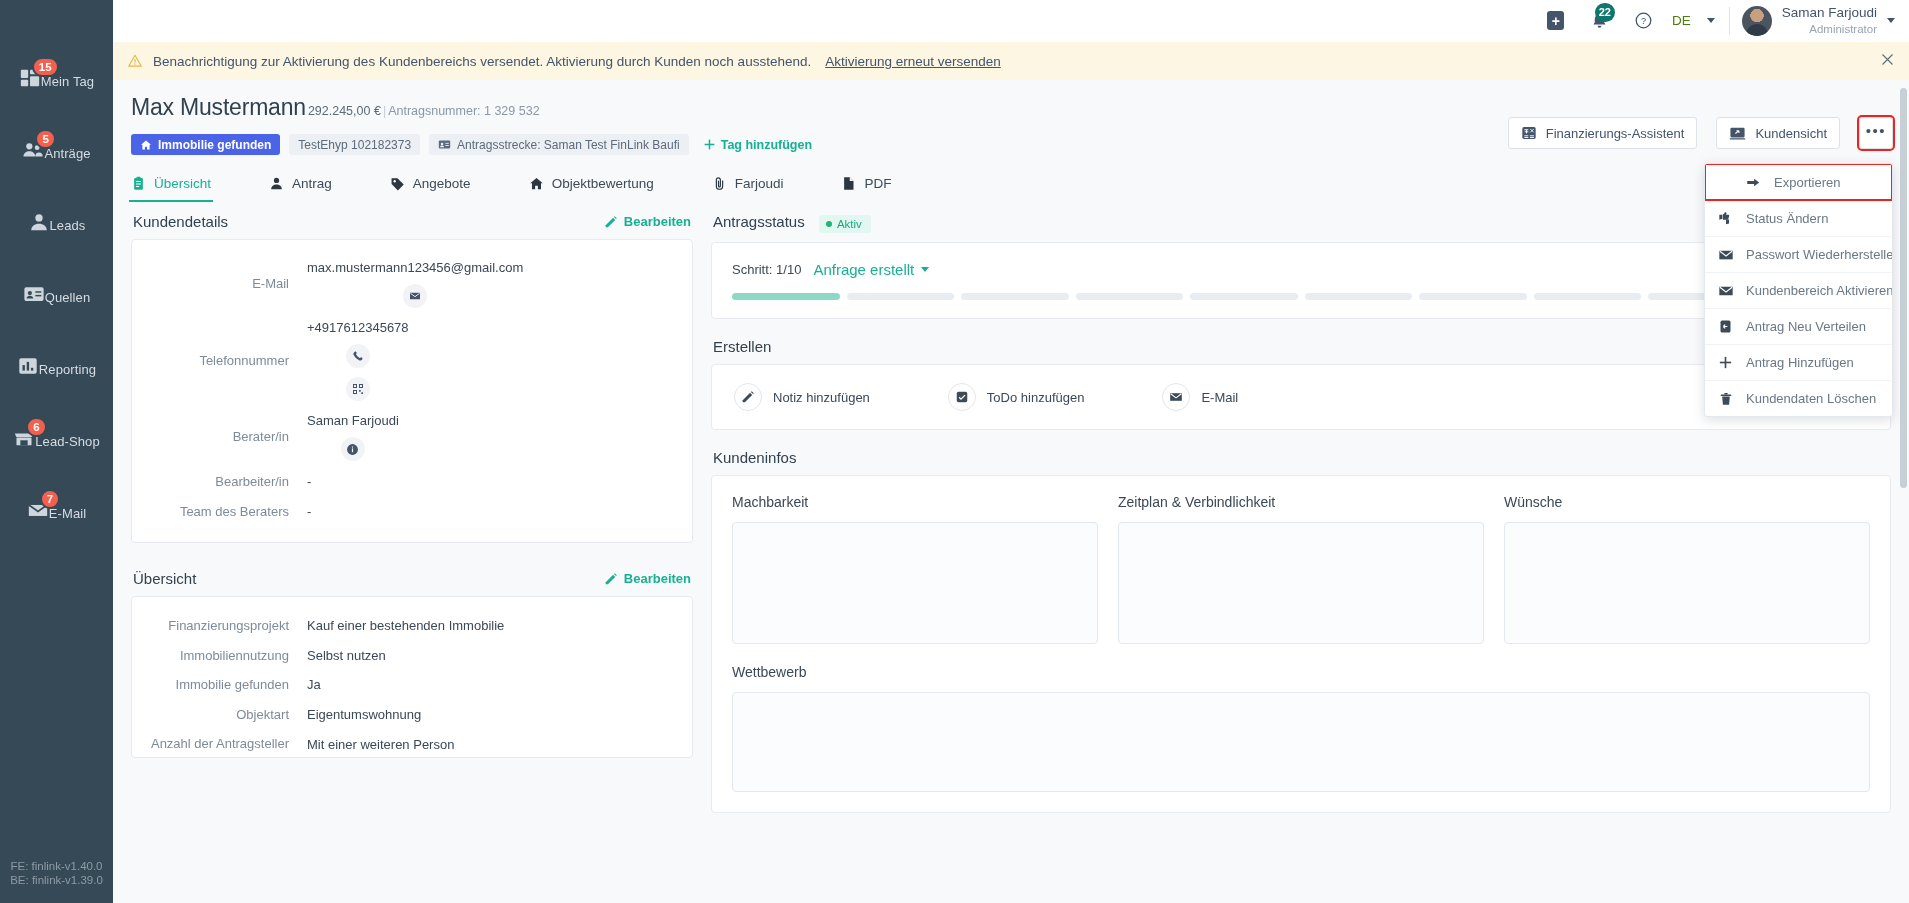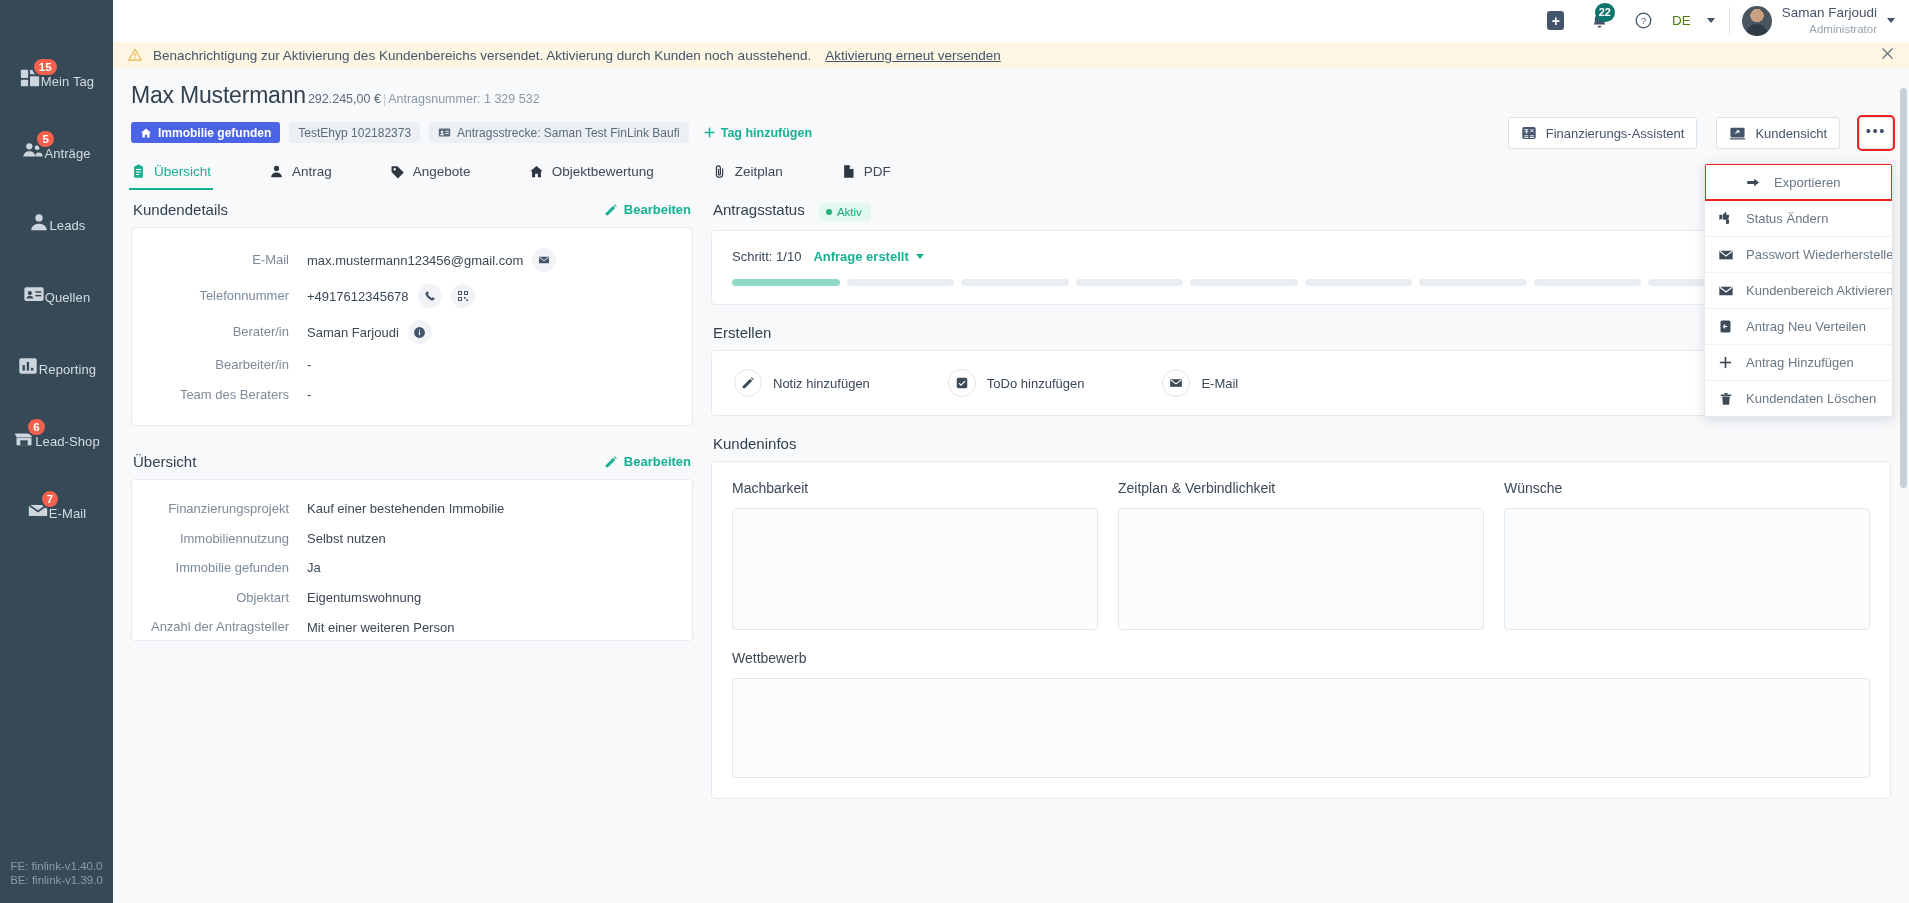--- a/index.html
+++ b/index.html
@@ -73,21 +73,21 @@
   .avatar::after{ content:""; position:absolute; left:50%; top:62%; transform:translateX(-50%); width:22px;height:16px;border-radius:11px 11px 0 0; background:#2f3b46;}
   .user-text { display:flex; flex-direction: column; align-items: flex-end; line-height: 1.25; }
   .user-name { font-size: 13.5px; color: #44546a; }
   .user-role { font-size: 11.5px; color: #98a4b0; }
   .caret { width:0;height:0;border-left:5px solid transparent;border-right:5px solid transparent;border-top:6px solid #44546a; }
   .caret.sm { border-left-width:4px;border-right-width:4px;border-top-width:5px; }
 
   
   .banner {
     margin: 0 0 0 0; background: #fdf6e3;
-    height: 26px; display: flex; align-items: center; padding: 0 16px 0 14px;
+    height: 38px; display: flex; align-items: center; padding: 0 16px 0 14px;
     font-size: 13.5px; color: #44546a; position: relative;
   }
   .banner .warn { margin-right: 10px; display:flex; }
   .banner-link { color: #44546a; text-decoration: underline; margin-left: 14px; cursor: pointer; }
   .banner-close { position: absolute; right: 14px; top: 50%; transform: translateY(-50%); cursor: pointer; }
 
   
   .page-head { background: #f8f9fb; padding: 14px 18px 0 18px; position: relative; }
   .title-row { display: flex; align-items: baseline; gap: 2px; }
   .p-title { font-size: 23px; color: #32414f; font-weight: 400; letter-spacing:-.2px;}
@@ -125,29 +125,29 @@
   .status-pill {
     background: #e2f7f0; color: #1aa97f; font-size: 11.5px;
     padding: 3px 9px 3px 7px; border-radius: 3px; display:inline-flex; align-items:center; gap:5px; margin-left:10px;
   }
   .dot { width:6px;height:6px;border-radius:50%; background:#26b07a; display:inline-block;}
 
   .card { background: #fff; border: 1px solid #e7ebf0; border-radius: 4px; }
 
   .kv { display: flex; align-items: center; padding: 6px 0; }
   .kv-label { width: 175px; text-align: right; padding-right: 18px; font-size: 13px; color: #7d8b99; flex:0 0 175px; line-height:1.35; }
-  .kv-val { font-size: 13px; color: #3b4856; display: flex; align-items: center; gap: 9px; }
+  .kv-val { font-size: 13px; color: #3b4856; display: flex; align-items: center; gap: 9px; flex-direction: column; }
   .round-ico {
     width: 24px; height: 24px; border-radius: 50%; background: #f1f3f6;
     display: flex; align-items: center; justify-content: center; cursor: pointer; flex:0 0 24px;
   }
 
   .prog-row { display: flex; align-items: center; gap: 12px; padding: 2px 0 0 0; }
   .prog-step { font-size: 13px; color: #3b4856; }
-  .prog-state { font-size: 13px; color: #17b092; font-weight: bold; cursor: pointer; display:flex; align-items:center; gap:7px;}
+  .prog-state { font-size: 15px; color: #17b092; font-weight: normal; cursor: pointer; display:flex; align-items:center; gap:7px;}
   .prog-caret { width:0;height:0;border-left:4px solid transparent;border-right:4px solid transparent;border-top:5px solid #17b092;}
   .prog-bar { display: flex; gap: 7px; margin-top: 15px; }
   .prog-seg { height: 7px; border-radius: 3.5px; background: #e9edf1; flex: 1; }
   .prog-seg.done { background: #8ed8c6; }
 
   .create-row { display: flex; align-items: center; gap: 0; padding: 18px 22px; }
   .create-btn { display: flex; align-items: center; gap: 11px; font-size: 13px; color: #3b4856; cursor: pointer; margin-right: 78px; }
   .create-circ {
     width: 28px; height: 28px; border-radius: 50%; border: 1px solid #e2e7ec;
     display: flex; align-items: center; justify-content: center; flex:0 0 28px;
@@ -401,21 +401,21 @@
         <div class="tab">
           <svg width="15" height="15" viewBox="0 0 24 24" fill="#2c3742">
               <path d="M12 3l10 8.4h-2.8V21h-5v-5.6h-4.4V21h-5v-9.6H2z"></path>
             </svg>
           <span>Objektbewertung</span>
         </div>
         <div class="tab">
           <svg width="15" height="15" viewBox="0 0 24 24" fill="none" stroke="#2c3742" stroke-width="1.9">
               <path d="M17 7v9.2a5 5 0 0 1-10 0V6.2a3.2 3.2 0 0 1 6.4 0v9.6a1.5 1.5 0 0 1-3 0V7.4"></path>
             </svg>
-          <span>Zeitplan</span>
+          <span>Farjoudi</span>
         </div>
         <div class="tab">
           <svg width="15" height="15" viewBox="0 0 24 24" fill="#2c3742">
               <path d="M5 2h9l6 6v14H5z"></path>
               <path d="M14 2v6h6z" fill="#f8f9fb"></path>
             </svg>
           <span>PDF</span>
         </div>
       </div>
     </div>

